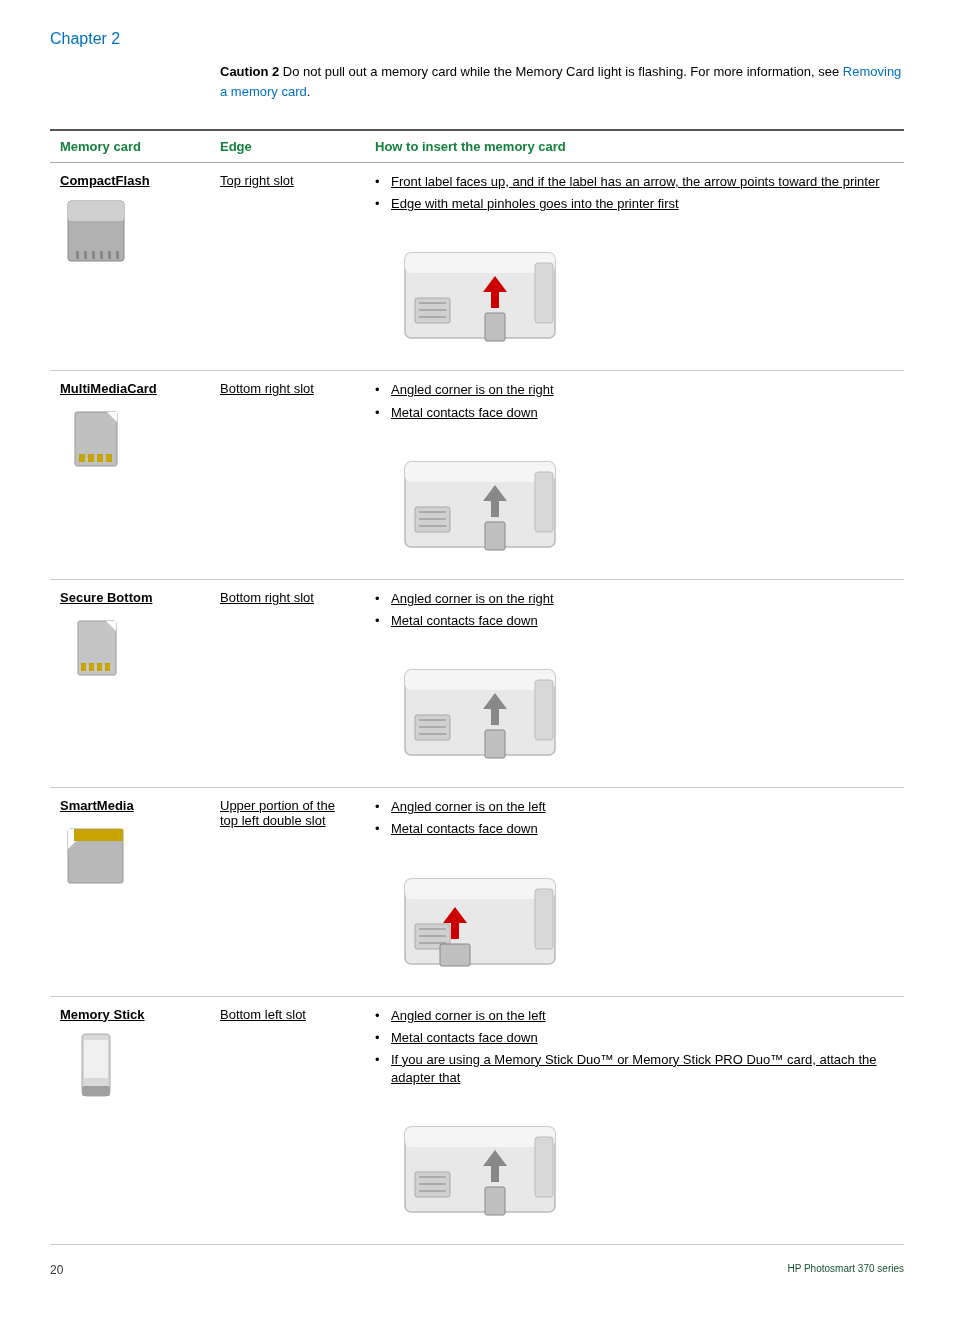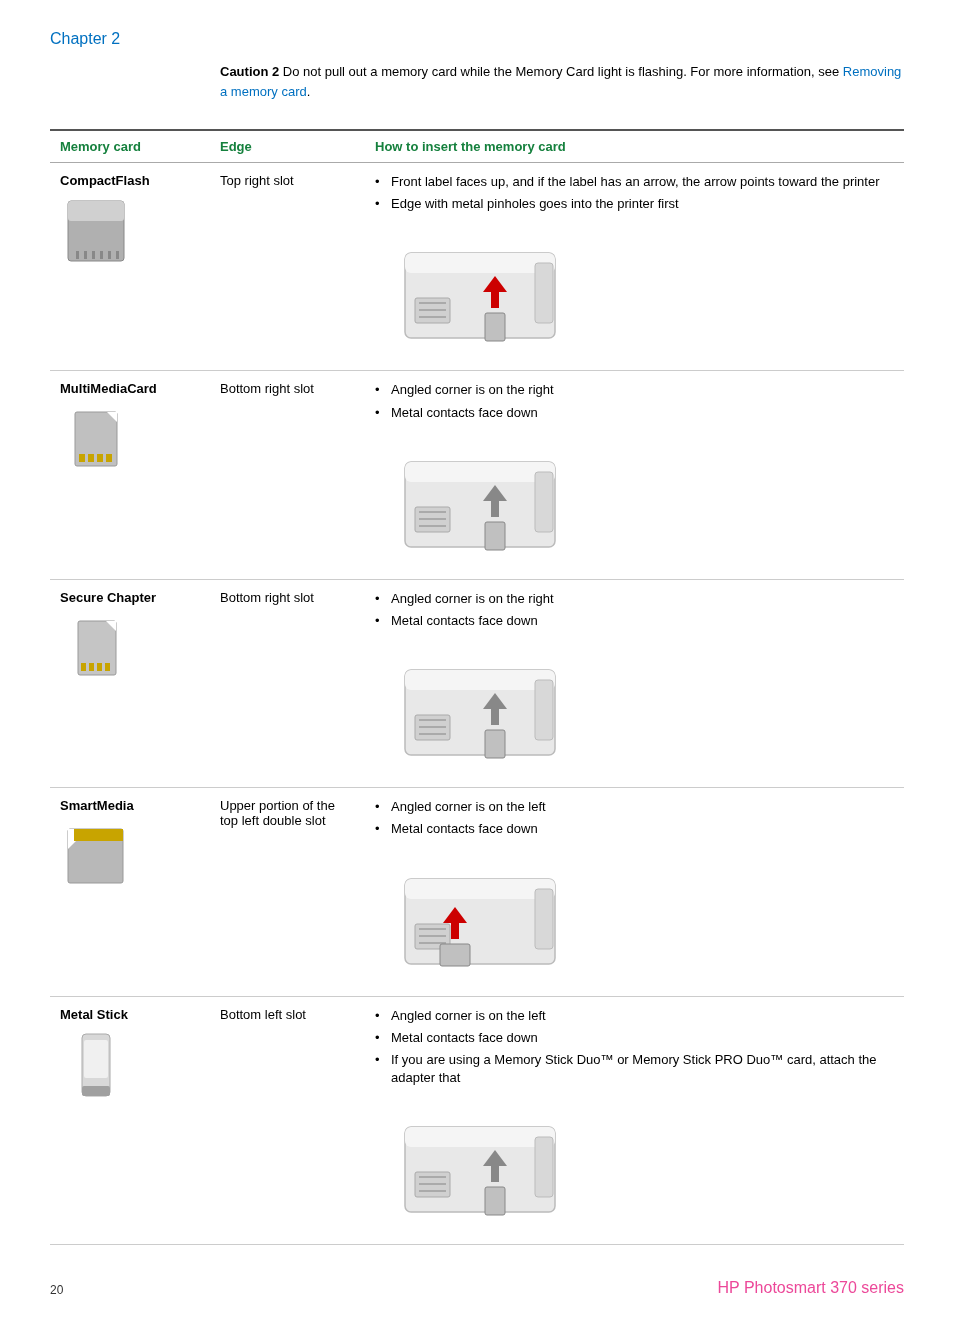--- a/index.html
+++ b/index.html
@@ -46,20 +46,21 @@
       font-weight: bold;
     }
     th:first-child { width: 160px; }
     th:nth-child(2) { width: 155px; }
     th:nth-child(3) { }
     td {
       border-bottom: 1px solid #ccc;
       padding: 10px 10px 14px 10px;
       vertical-align: top;
       font-size: 13px;
+      text-decoration: underline;
     }
     td:first-child {
       font-weight: bold;
       vertical-align: top;
     }
     .card-name {
       font-weight: bold;
       display: block;
       margin-bottom: 8px;
     }
@@ -76,31 +77,31 @@
     }
     ul.instructions li::before {
       content: "•";
       position: absolute;
       left: 0;
       top: 0;
     }
     .footer-bar {
       display: flex;
       justify-content: space-between;
-      align-items: flex-end;
-      margin-top: 30px;
+      align-items: flex-start;
+      margin-top: 14px;
       padding-top: 4px;
     }
     .footer-page {
       font-size: 12px;
       color: #333;
     }
     .footer-product {
-      font-size: 16px;
-      color: #ec4899;
+      font-size: 10px;
+      color: #14532d;
     }
   </style>
 </head>
 <body>
 
 <div class="chapter-label">Chapter 2</div>
 
 <div class="caution-block">
   <span class="caution-word">Caution 2</span>
   <span>Do not pull out a memory card while the Memory Card light is flashing. For more information, see </span><a href="#">Removing a memory card</a><span>.</span>
@@ -167,21 +168,21 @@
             <rect x="44" y="93" width="27" height="2" fill="#aaa"></rect>
             <rect x="110" y="90" width="20" height="28" rx="2" fill="#c0c0c0" stroke="#888" stroke-width="1"></rect>
             <g>
               <rect x="116" y="67" width="8" height="18" fill="#888"></rect>
               <polygon points="120,53 108,69 132,69" fill="#888"></polygon>
             </g>
             <rect x="160" y="40" width="18" height="60" rx="3" fill="#d8d8d8" stroke="#bbb" stroke-width="1"></rect>
           </svg></td>
       </tr>
       <tr>
-        <td><span class="card-name">Secure Chapter</span><svg width="72" height="70" viewBox="0 0 72 70">
+        <td><span class="card-name">Secure Bottom</span><svg width="72" height="70" viewBox="0 0 72 70">
             <rect x="18" y="8" width="38" height="54" rx="2" fill="#c5c5c5" stroke="#999" stroke-width="1"></rect>
             <polygon points="46,8 56,8 56,18" fill="#fff"></polygon>
             <rect x="21" y="50" width="5" height="8" fill="#c8a400"></rect>
             <rect x="29" y="50" width="5" height="8" fill="#c8a400"></rect>
             <rect x="37" y="50" width="5" height="8" fill="#c8a400"></rect>
             <rect x="45" y="50" width="5" height="8" fill="#c8a400"></rect>
           </svg></td>
         <td>Bottom right slot</td>
         <td><ul class="instructions">
             <li>Angled corner is on the right</li>
@@ -220,21 +221,21 @@
             <rect x="44" y="93" width="27" height="2" fill="#aaa"></rect>
             <rect x="65" y="95" width="30" height="22" rx="2" fill="#c0c0c0" stroke="#888" stroke-width="1"></rect>
             <g>
               <rect x="76" y="72" width="8" height="18" fill="#cc0000"></rect>
               <polygon points="80,58 68,74 92,74" fill="#cc0000"></polygon>
             </g>
             <rect x="160" y="40" width="18" height="60" rx="3" fill="#d8d8d8" stroke="#bbb" stroke-width="1"></rect>
           </svg></td>
       </tr>
       <tr>
-        <td><span class="card-name">Metal Stick</span><svg width="72" height="70" viewBox="0 0 72 70">
+        <td><span class="card-name">Memory Stick</span><svg width="72" height="70" viewBox="0 0 72 70">
             <rect x="22" y="4" width="28" height="62" rx="4" fill="#d8d8d8" stroke="#aaa" stroke-width="1"></rect>
             <rect x="24" y="10" width="24" height="38" rx="2" fill="#f0f0f0"></rect>
             <rect x="22" y="56" width="28" height="10" rx="2" fill="#a0a0a0"></rect>
           </svg></td>
         <td>Bottom left slot</td>
         <td><ul class="instructions">
             <li>Angled corner is on the left</li>
             <li>Metal contacts face down</li>
             <li>If you are using a Memory Stick Duo™ or Memory Stick PRO Duo™ card, attach the adapter that</li>
           </ul><svg width="210" height="130" viewBox="0 0 210 130">

